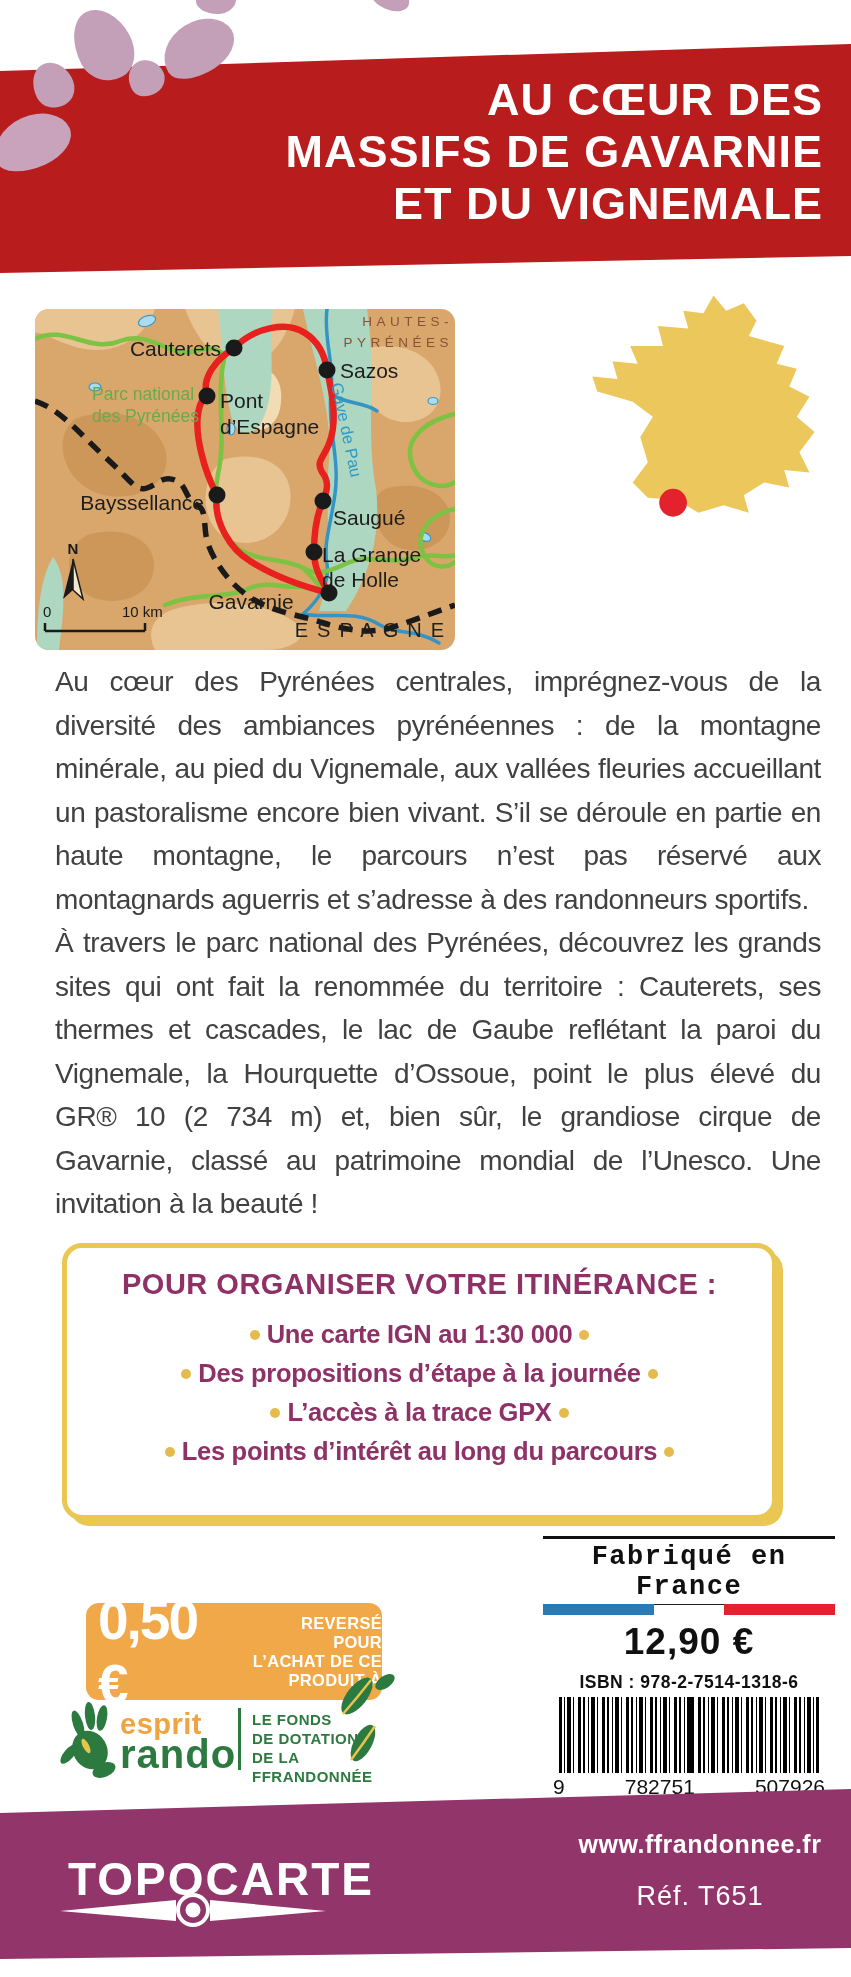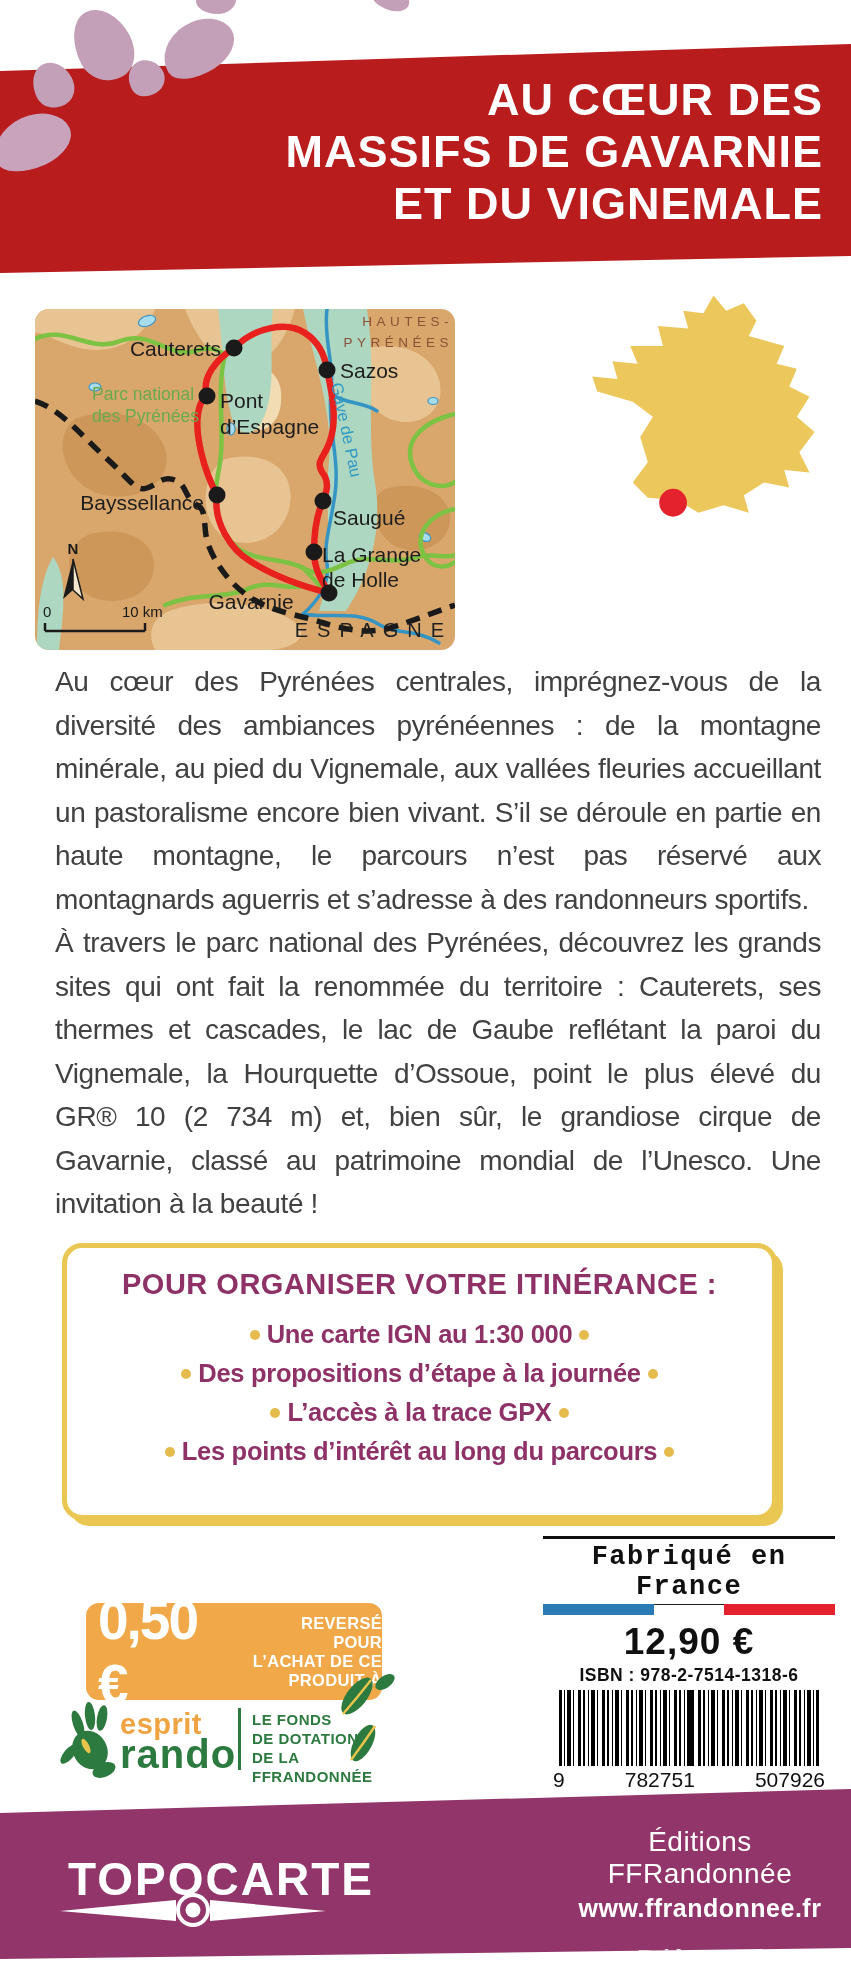--- a/index.html
+++ b/index.html
@@ -41,21 +41,21 @@
   .dot{width:10px;height:10px;border-radius:50%;background:#e5bb4e;flex:0 0 auto;}
 
   
   .purchase{position:absolute;left:543px;top:1536px;width:292px;border-top:3px solid #101010;padding-top:3px;}
   .made-in{font-size:27px;font-weight:700;color:#101010;text-align:center;letter-spacing:1.5px;font-family:Liberation Mono, monospace;}
   .tricolor{height:11px;margin-top:2px;display:flex;}
   .tricolor .b{flex:0 0 38%;background:#2a7ab5;}
   .tricolor .w{flex:0 0 24%;background:#ffffff;border-top:1px solid #222;}
   .tricolor .r{flex:1;background:#e4222e;}
   .price{font-size:37px;font-weight:800;color:#101010;text-align:center;margin-top:6px;letter-spacing:1px;}
-  .isbn{font-size:17.5px;font-weight:700;color:#101010;text-align:center;margin-top:2px;letter-spacing:0.5px;}
+  .isbn{font-size:17.5px;font-weight:700;color:#101010;text-align:center;margin-top:9px;letter-spacing:0.5px;}
   .barcode{position:relative;margin:4px 6px 0 6px;height:108px;}
   .bars{position:absolute;left:10px;right:10px;top:0;height:78px;
     background:repeating-linear-gradient(90deg,#000 0 2px,#fff 2px 5px,#000 5px 6px,#fff 6px 8px,#000 8px 12px,#fff 12px 14px,#000 14px 15px,#fff 15px 19px,#000 19px 22px,#fff 22px 24px);}
   .guard{position:absolute;top:0;width:3px;height:92px;background:#000;}
   .bc-digits{position:absolute;left:0;right:0;top:76px;height:26px;background:#fff;display:flex;
     justify-content:space-between;align-items:flex-end;padding:0 4px;font-size:21px;color:#101010;}
 
   
   .donate-badge{position:absolute;left:78px;top:1603px;width:296px;height:97px;border-radius:13px;
     background:#f0a848;display:flex;align-items:center;margin-left:8px;}
@@ -280,19 +280,18 @@
   <div class="footer-band">
     <div class="topocarte">TOPOCARTE</div>
     <svg class="compass" width="270" height="40" viewBox="0 0 270 40">
       <polygon points="2,21 118,10 118,31" fill="#ffffff"></polygon>
       <polygon points="268,21 152,10 152,31" fill="#ffffff"></polygon>
       <circle cx="135" cy="20" r="17" fill="#ffffff"></circle>
       <circle cx="135" cy="20" r="13" fill="#92356a"></circle>
       <circle cx="135" cy="20" r="7.5" fill="#ffffff"></circle>
     </svg>
     <div class="footer-right">
-      <div class="pub-name">Éditions FFRandonnée</div>
       <div class="pub-site">www.ffrandonnee.fr</div>
       <div class="pub-ref">Réf. T651</div>
     </div>
   </div>
 
 </div>
 
 </body></html>

